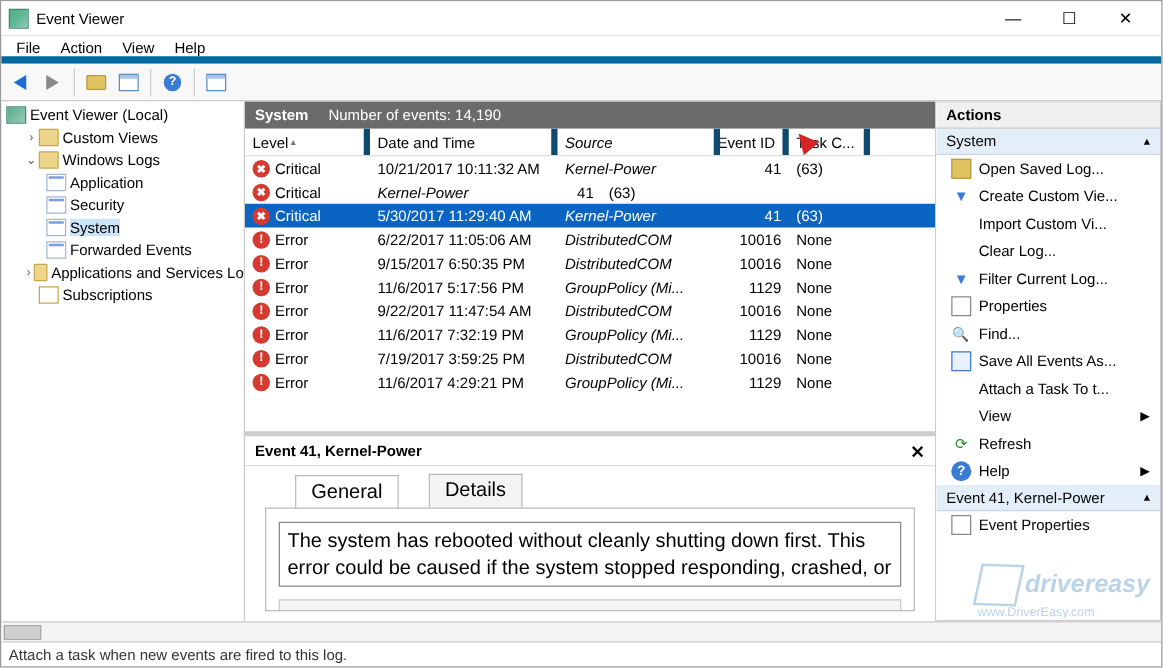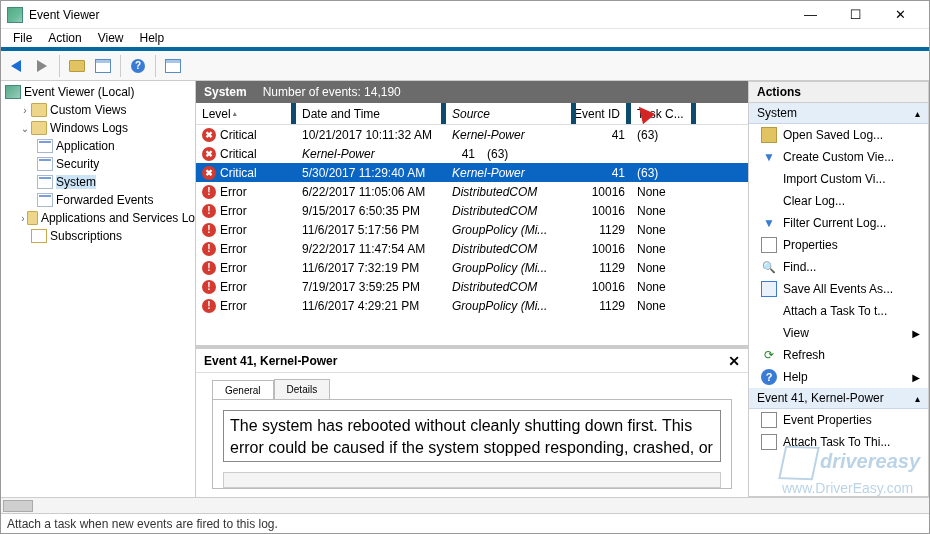--- a/index.html
+++ b/index.html
@@ -38,21 +38,21 @@
   display: inline-flex; align-items: center; justify-content: center;
   font-family: "Segoe UI Symbol", sans-serif;
   font-size: 13px;
 }
 
 .menubar {
   height: 22px;
   display: flex;
   align-items: flex-start;
   padding: 0 4px;
-  border-bottom: 4px solid #0369a1;
+  border-bottom: 6px solid #0369a1;
 }
 .menubar .menu { padding: 2px 8px; }
 
 .toolbar {
   height: 30px;
   display: flex; align-items: center;
   padding: 0 4px;
   border-bottom: 1px solid #ccc;
   background: #f8f8f8;
   gap: 4px;
@@ -174,21 +174,21 @@
   height:24px;display:flex;align-items:center;
   padding:0 8px;font-weight:600;
   border-bottom:1px solid #ddd;
 }
 .details-hdr .close-x{margin-left:auto;font-size:14px;}
 .tabs{
   display:flex;padding:6px 8px 0 16px;gap:0;
 }
 .tab{
   padding:4px 12px;border:1px solid #bbb;background:#f4f4f4;
-  border-bottom:none;font-size:10px;
+  border-bottom:none;font-size:16px;margin-left:24px;
 }
 .tab.active{background:#fff;position:relative;top:1px;}
 .details-body{
   margin:0 16px 8px 16px;
   border:1px solid #bbb;
   padding:10px 10px 4px 10px;
   flex:1;
   overflow:auto;
   position:relative;
 }
@@ -244,21 +244,21 @@
   display:flex;align-items:center;
 }
 .bottom-hscroll .thumb{width:30px;height:12px;background:#cfcfcf;border:1px solid #aaa;margin-left:2px;}
 .bottom-hscroll .track{flex:1;}
 
 .watermark{
   position:absolute;right:10px;bottom:38px;
   color:#aac9e0;font-size:20px;font-style:italic;font-weight:600;
   pointer-events:none;opacity:0.8;
 }
-.watermark small{display:block;font-size:14px;font-style:normal;font-weight:400;color:#aac9e0;}
+.watermark small{display:block;font-size:10px;font-style:normal;font-weight:400;color:#aac9e0;}
 .wm-cube{
   display:inline-block;width:34px;height:34px;vertical-align:middle;margin-right:4px;
   border:2px solid #aac9e0;transform:rotate(12deg) skewY(-10deg);
 }
 </style>
 </head>
 <body>
 
 <div class="titlebar">
   <span class="app-icon"></span>
@@ -507,24 +507,20 @@
           <span class="sub">▶</span>
         </div>
       <div class="act-section">
         <span>Event 41, Kernel-Power</span>
           <span class="tri">▴</span>
       </div>
       <div class="act-item">
           <span class="ai ai-prop"></span>
           <span>Event Properties</span>
         </div>
-      <div class="act-item">
-          <span class="ai ai-prop"></span>
-          <span>Attach Task To Thi...</span>
-        </div>
     </div>
   </div>
 </div>
 
 <div class="bottom-hscroll">
   <div class="thumb"></div>
   <div class="track"></div>
 </div>
 
 <div class="statusbar">

